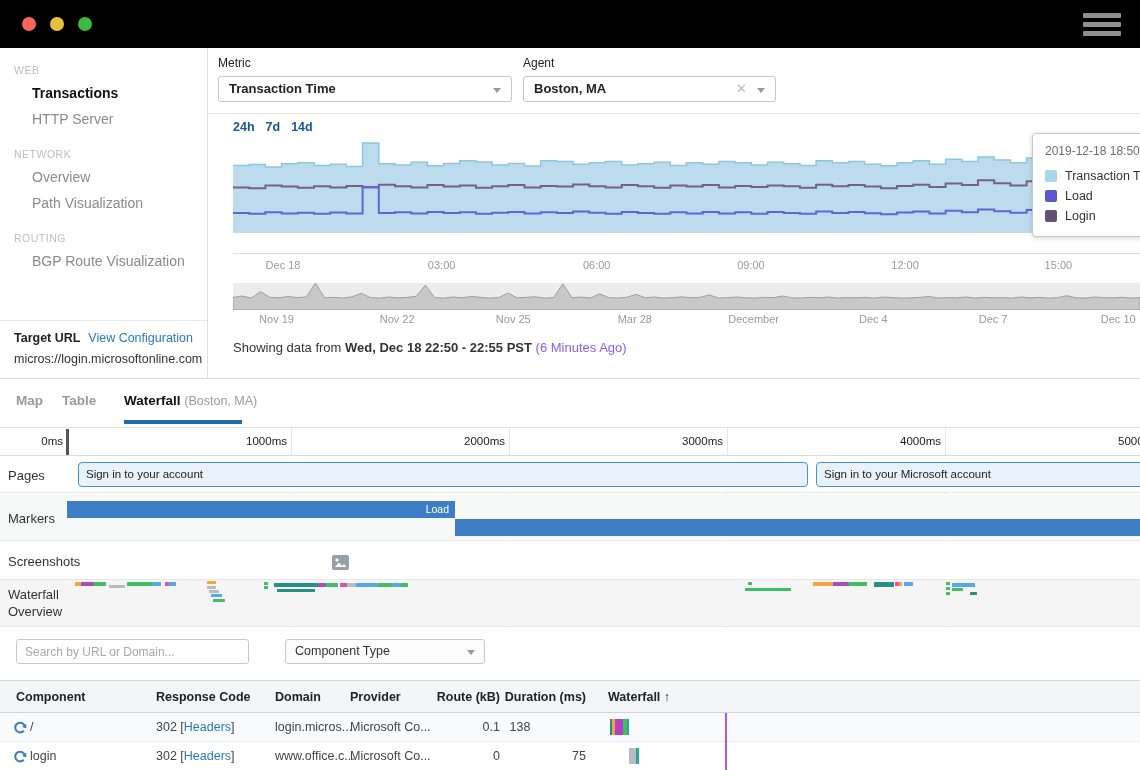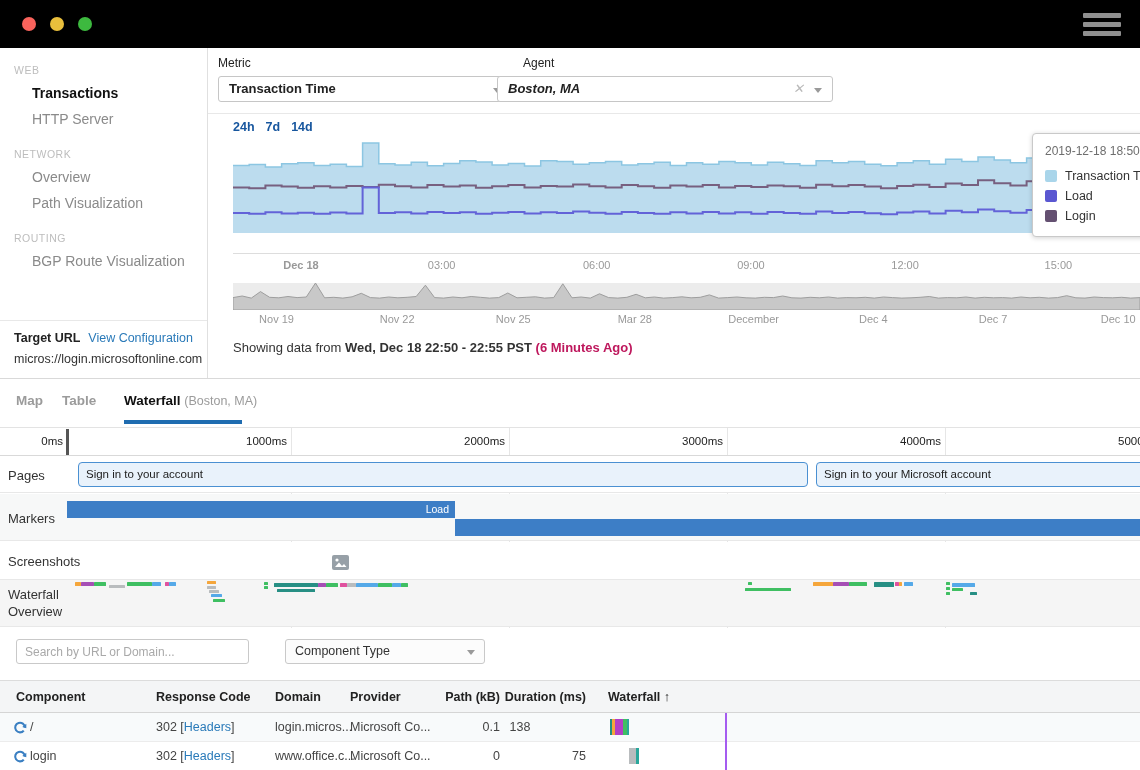--- a/index.html
+++ b/index.html
@@ -44,21 +44,21 @@
   #time-links { position:absolute; left:233px; top:120px; display:flex; gap:11px; }
   #time-links span { font-size:12.5px; font-weight:bold; color:#17569e; cursor:pointer; }
 
   
   #big-chart { position:absolute; left:233px; top:138px; width:907px; height:95px; }
   #big-axis-line { position:absolute; left:233px; top:253px; width:907px; height:1px; background:#ddd; }
   .tick { position:absolute; font-size:11px; color:#999; transform:translateX(-50%); white-space:nowrap; }
   #mini-chart { position:absolute; left:233px; top:283px; width:907px; height:27px; background:#ececec; }
   #status-line { position:absolute; left:233px; top:340px; font-size:13px; color:#333; }
   #status-line b { font-weight:bold; }
-  #status-line .dim { color:#be185d;font-weight:bold; }
+  #status-line .dim { color:#8b5cf6; }
 
   
   #tooltip { position:absolute; left:1032px; top:133px; width:170px; background:#fff; border:1px solid #c9c9c9;
     border-radius:4px; box-shadow:0 1px 5px rgba(0,0,0,.18); padding:10px 12px; z-index:5; }
   #tooltip-title { font-size:12px; color:#6e6e6e; white-space:nowrap; margin-bottom:8px; }
   .legend-item { display:flex; align-items:center; gap:8px; height:20px; }
   .legend-swatch { width:12px; height:12px; border-radius:2px; flex:none; }
   .legend-label { font-size:12.5px; color:#333; white-space:nowrap; }
 
   
@@ -135,42 +135,42 @@
       <div id="target-url">micros://login.microsoftonline.com</div>
     </div>
   </div>
 
   <div class="field-label abs" style="left:218px; top:56px;">Metric</div>
   <div class="select-box" style="left:218px; top:76px; width:294px;">
     <span>Transaction Time</span>
     <span class="caret"></span>
   </div>
   <div class="field-label abs" style="left:523px; top:56px;">Agent</div>
-  <div class="select-box" style="left:497px; top:76px; width:336px;font-style:italic;">
+  <div class="select-box" style="left:523px; top:76px; width:253px;">
     <span>Boston, MA</span>
     <span class="clear-x">✕</span>
     <span class="caret"></span>
   </div>
   <div id="header-divider"></div>
 
   <div id="time-links">
     <span>24h</span>
     <span>7d</span>
     <span>14d</span>
   </div>
 
   <svg id="big-chart" viewBox="0 0 907 95" preserveAspectRatio="none">
       <path d="M0 27.5 H16.2 V26.6 H32.4 V28.9 H48.6 V25.7 H64.8 V24.7 H81.0 V27.4 H97.2 V26.2 H113.4 V28.5 H129.6 V4.9 H145.8 V25.8 H162.0 V27.0 H178.2 V24.3 H194.4 V27.7 H210.6 V25.5 H226.8 V22.8 H242.9 V23.9 H259.1 V27.0 H275.3 V25.5 H291.5 V28.1 H307.7 V22.8 H323.9 V23.6 H340.1 V26.2 H356.3 V24.7 H372.5 V23.6 H388.7 V27.0 H404.9 V25.8 H421.1 V24.3 H437.3 V27.4 H453.5 V24.7 H469.7 V26.2 H485.9 V23.6 H502.1 V24.7 H518.3 V27.0 H534.5 V24.3 H550.7 V25.8 H566.9 V27.4 H583.1 V22.8 H599.3 V24.7 H615.5 V23.6 H631.7 V26.2 H647.9 V27.7 H664.1 V24.7 H680.3 V22.8 H696.4 V26.2 H712.6 V21.3 H728.8 V23.6 H745.0 V19.0 H761.2 V22.0 H777.4 V24.7 H793.6 V20.1 H809.8 V17.9 H826.0 V22.4 H842.2 V19.8 H858.4 V20.9 H874.6 V18.6 H890.8 V17.5 H907.0 V95 H0 Z" fill="#bcdcee"></path>
       <path d="M0 27.5 H16.2 V26.6 H32.4 V28.9 H48.6 V25.7 H64.8 V24.7 H81.0 V27.4 H97.2 V26.2 H113.4 V28.5 H129.6 V4.9 H145.8 V25.8 H162.0 V27.0 H178.2 V24.3 H194.4 V27.7 H210.6 V25.5 H226.8 V22.8 H242.9 V23.9 H259.1 V27.0 H275.3 V25.5 H291.5 V28.1 H307.7 V22.8 H323.9 V23.6 H340.1 V26.2 H356.3 V24.7 H372.5 V23.6 H388.7 V27.0 H404.9 V25.8 H421.1 V24.3 H437.3 V27.4 H453.5 V24.7 H469.7 V26.2 H485.9 V23.6 H502.1 V24.7 H518.3 V27.0 H534.5 V24.3 H550.7 V25.8 H566.9 V27.4 H583.1 V22.8 H599.3 V24.7 H615.5 V23.6 H631.7 V26.2 H647.9 V27.7 H664.1 V24.7 H680.3 V22.8 H696.4 V26.2 H712.6 V21.3 H728.8 V23.6 H745.0 V19.0 H761.2 V22.0 H777.4 V24.7 H793.6 V20.1 H809.8 V17.9 H826.0 V22.4 H842.2 V19.8 H858.4 V20.9 H874.6 V18.6 H890.8 V17.5 H907.0" fill="none" stroke="#8cc6e2" stroke-width="1.5"></path>
       <path d="M0 49.4 H16.2 V50.2 H32.4 V47.5 H48.6 V48.6 H64.8 V49.8 H81.0 V48.3 H97.2 V49.4 H113.4 V47.9 H129.6 V49.0 H145.8 V46.7 H162.0 V48.3 H178.2 V49.4 H194.4 V47.1 H210.6 V48.6 H226.8 V47.5 H242.9 V49.8 H259.1 V48.3 H275.3 V47.1 H291.5 V49.4 H307.7 V47.9 H323.9 V48.6 H340.1 V46.4 H356.3 V48.3 H372.5 V49.4 H388.7 V47.1 H404.9 V48.3 H421.1 V49.8 H437.3 V47.5 H453.5 V48.6 H469.7 V47.1 H485.9 V49.4 H502.1 V47.9 H518.3 V49.0 H534.5 V47.5 H550.7 V48.3 H566.9 V49.8 H583.1 V46.7 H599.3 V48.3 H615.5 V47.1 H631.7 V48.6 H647.9 V50.2 H664.1 V47.9 H680.3 V46.7 H696.4 V49.0 H712.6 V45.6 H728.8 V47.1 H745.0 V42.2 H761.2 V45.2 H777.4 V47.5 H793.6 V43.3 H809.8 V39.0 H826.0 V44.5 H842.2 V41.0 H858.4 V43.3 H874.6 V39.5 H890.8 V40.7 H907.0" fill="none" stroke="#776080" stroke-width="2"></path>
       <path d="M0 75.0 H16.2 V75.8 H32.4 V74.3 H48.6 V75.4 H64.8 V74.7 H81.0 V75.8 H97.2 V74.5 H113.4 V75.4 H129.6 V49.4 H145.8 V75.0 H162.0 V74.3 H178.2 V75.4 H194.4 V73.9 H210.6 V75.0 H226.8 V74.3 H242.9 V75.8 H259.1 V74.7 H275.3 V73.9 H291.5 V75.4 H307.7 V74.3 H323.9 V75.0 H340.1 V73.5 H356.3 V74.7 H372.5 V75.8 H388.7 V73.9 H404.9 V75.0 H421.1 V75.8 H437.3 V74.3 H453.5 V75.4 H469.7 V73.9 H485.9 V75.4 H502.1 V74.3 H518.3 V75.8 H534.5 V74.1 H550.7 V75.0 H566.9 V75.8 H583.1 V73.5 H599.3 V74.9 H615.5 V73.9 H631.7 V75.2 H647.9 V76.2 H664.1 V74.5 H680.3 V73.5 H696.4 V75.4 H712.6 V72.8 H728.8 V74.3 H745.0 V71.6 H761.2 V73.2 H777.4 V74.7 H793.6 V72.0 H809.8 V73.9 H826.0 V72.8 H842.2 V73.5 H858.4 V74.3 H874.6 V72.4 H890.8 V73.2 H907.0" fill="none" stroke="#6363d8" stroke-width="2"></path>
     </svg>
   <div id="big-axis-line"></div>
   <div id="big-ticks">
-      <div class="tick" style="left: 301px; top: 259px; font-weight: bold;">Dec 18</div>
+      <div class="tick" style="left: 283px; top: 259px;">Dec 18</div>
       <div class="tick" style="left: 441.61px; top: 259px;">03:00</div>
       <div class="tick" style="left: 596.707px; top: 259px;">06:00</div>
       <div class="tick" style="left: 750.897px; top: 259px;">09:00</div>
       <div class="tick" style="left: 905.087px; top: 259px;">12:00</div>
       <div class="tick" style="left: 1058.37px; top: 259px;">15:00</div>
     </div>
 
   <div id="tooltip">
     <div id="tooltip-title">2019-12-18 18:50 PST</div>
     <div id="tooltip-items">
@@ -307,21 +307,21 @@
   <div id="comp-type">
     <span>Component Type</span>
     <span class="caret" style="right:9px;top:10px;"></span>
   </div>
 
   <div id="thead">
     <span class="th" style="left:16px">Component</span>
     <span class="th" style="left:156px">Response Code</span>
     <span class="th" style="left:275px">Domain</span>
     <span class="th" style="left:350px">Provider</span>
-    <span class="th num" style="left:430px;width:70px">Path (kB)</span>
+    <span class="th num" style="left:430px;width:70px">Route (kB)</span>
     <span class="th num" style="left:496px;width:90px">Duration (ms)</span>
     <span class="th" style="left:608px"><span>Waterfall</span> <span>↑</span></span>
   </div>
   <div id="table-rows">
       <div class="trow" style="background: rgb(248, 250, 251);">
         <svg width="14" height="14" viewBox="0 0 16 16" style="position: absolute; left: 13px; top: 8px;">
           <path d="M13.5 7.5a5.5 5.5 0 1 0-1.2 3.4" fill="none" stroke="#3a7fc2" stroke-width="2.4"></path>
           <path d="M15.2 3.2v5l-4.6-1.4z" fill="#3a7fc2"></path>
         </svg>
         <div class="cell" style="left: 30px;">/</div>

